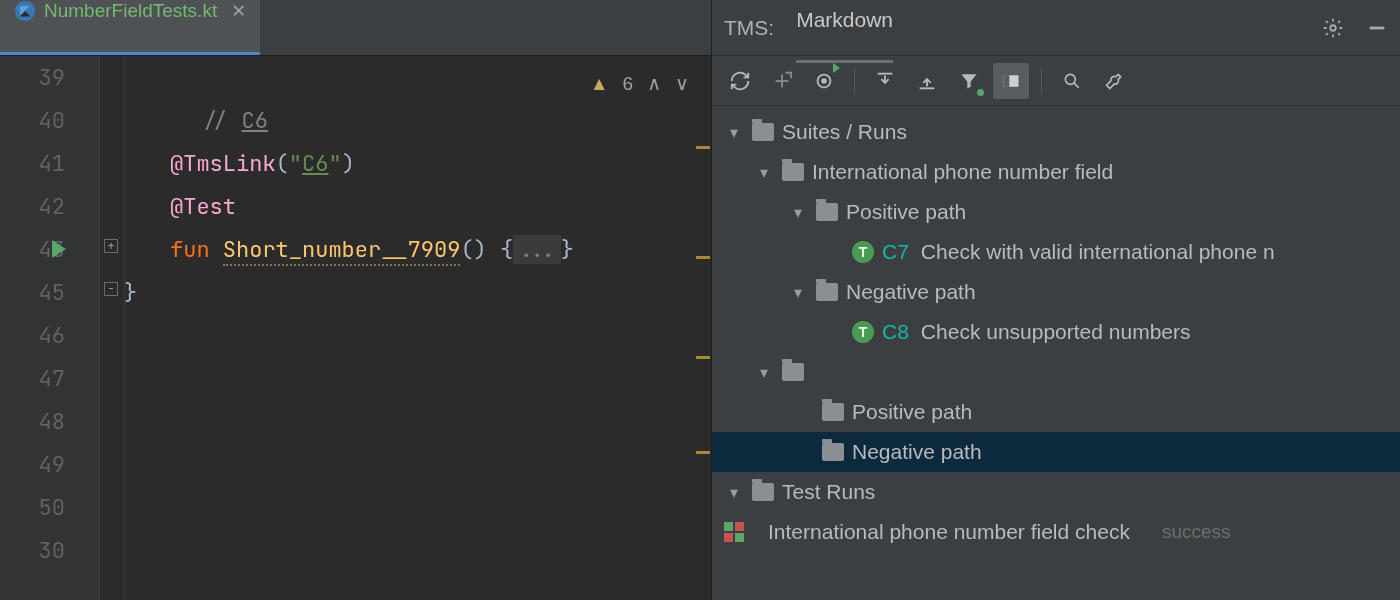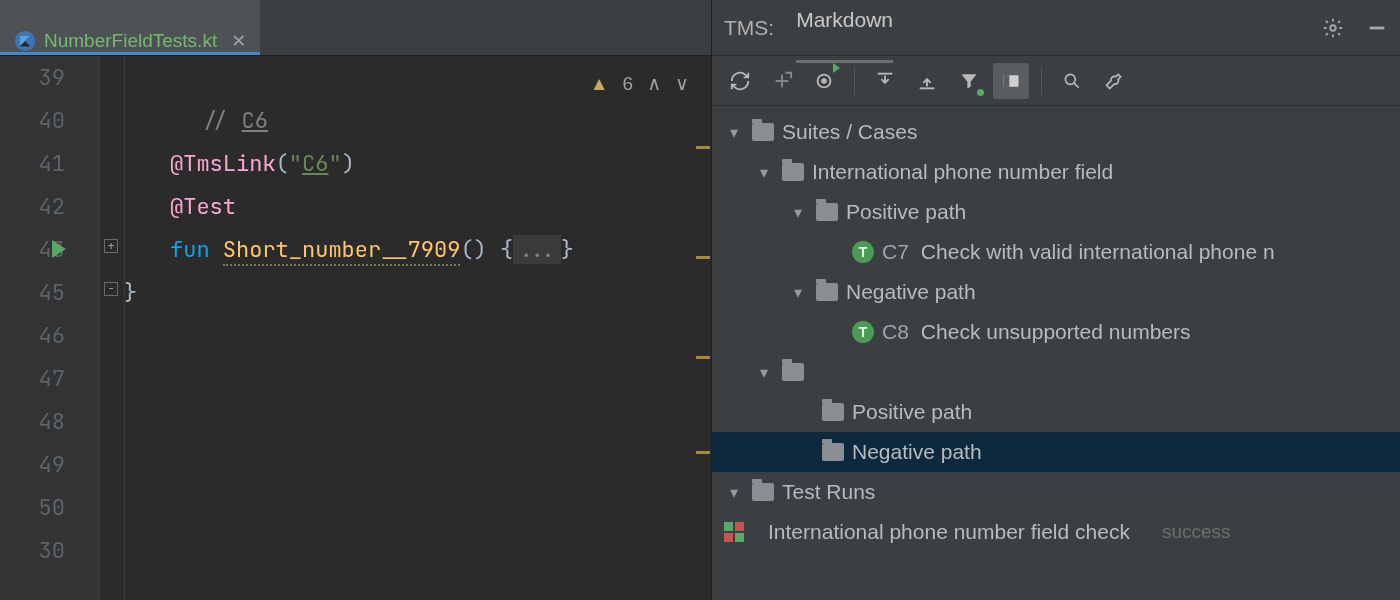--- a/index.html
+++ b/index.html
@@ -23,21 +23,21 @@
   }
   .tab-bar {
     height: 56px;
     background: #3c3f41;
     border-bottom: 1px solid #1e1e1e;
     display: flex;
     align-items: stretch;
   }
   .tab {
     display: flex;
-    align-items: flex-end;
+    align-items: flex-start;
     padding: 0 14px;
     background: #4e5254;
     border-bottom: 3px solid #4a88c7;
     gap: 8px;
     cursor: pointer;
   }
   .tab .kt-icon {
     width: 22px;
     height: 22px;
   }
@@ -91,21 +91,21 @@
     font-size: 12px; line-height: 12px;
     text-align: center;
   }
   .code-col { flex:1; padding-left: 46px; position: relative; }
   .code-col .line { height:43px; white-space: pre; }
   .cm-comment { color: #808080; margin-left: 32px; }
   .cm-comment .lnk { text-decoration: underline; color:#808080;}
   .cm-ann { color: #f9a8d4; }
   .cm-str { color: #6a8759; }
   .cm-str .lnk { text-decoration: underline; }
-  .cm-kw { color: #0ea5e9; text-align: right; }
+  .cm-kw { color: #f97316; text-align: right; }
   .cm-fn { color: #ffc66d; border-bottom: 2px dotted #7f7a53; }
   .cm-brace { color: #a9b7c6; }
   .cm-fold { background:#3b3b3b; color:#808080; padding:0 4px;}
   .insp {
     position:absolute; top:6px; right:22px;
     display:flex; gap:14px; align-items:center;
     color:#a0a0a0; font-size:19px;
     font-family: "Segoe UI", Arial, sans-serif;
   }
   .insp .warn { color:#c9a95c; }
@@ -184,21 +184,21 @@
     color:#e8ffe8; font-size:14px; display:flex; align-items:center; justify-content:center;
     font-weight:bold;
   }
   .runs-ic {
     width:20px; height:20px; display:grid; grid-template:1fr 1fr/1fr 1fr; gap:2px;
   }
   .runs-ic span:nth-child(1){background:#59a869;}
   .runs-ic span:nth-child(2){background:#c75450;}
   .runs-ic span:nth-child(3){background:#c75450;}
   .runs-ic span:nth-child(4){background:#59a869;}
-  .caseid { color:#a3a3a3; margin-right:4px;}
+  .caseid { color:#14b8a6; margin-right:4px;}
   .status-txt { color:#6e6e6e; margin-left:8px; font-size:19px;}
   .ind1{padding-left:12px;} .ind2{padding-left:42px;} .ind3{padding-left:76px;}
   .ind4{padding-left:112px;} .ind2b{padding-left:76px;}
   svg { display:block; }
 </style>
 </head>
 <body>
 
 <div class="app">
 
@@ -338,21 +338,21 @@
           <svg width="20" height="20" viewBox="0 0 24 24" fill="none" stroke="#b8b8b8" stroke-width="2">
             <path d="M14 7a4 4 0 0 0-5.6 4.6L3 17l4 4 5.4-5.4A4 4 0 0 0 17 10l3-3-3-3z"></path>
           </svg>
         </div>
     </div>
 
     <div class="tree">
       <div class="trow ind1">
         <span class="chev">▾</span>
         <span class="folder-ic"></span>
-        <span>Suites / Cases</span>
+        <span>Suites / Runs</span>
       </div>
       <div class="trow ind2">
         <span class="chev">▾</span>
         <span class="folder-ic"></span>
         <span>International phone number field</span>
       </div>
       <div class="trow ind3">
         <span class="chev">▾</span>
         <span class="folder-ic"></span>
         <span>Positive path</span>

